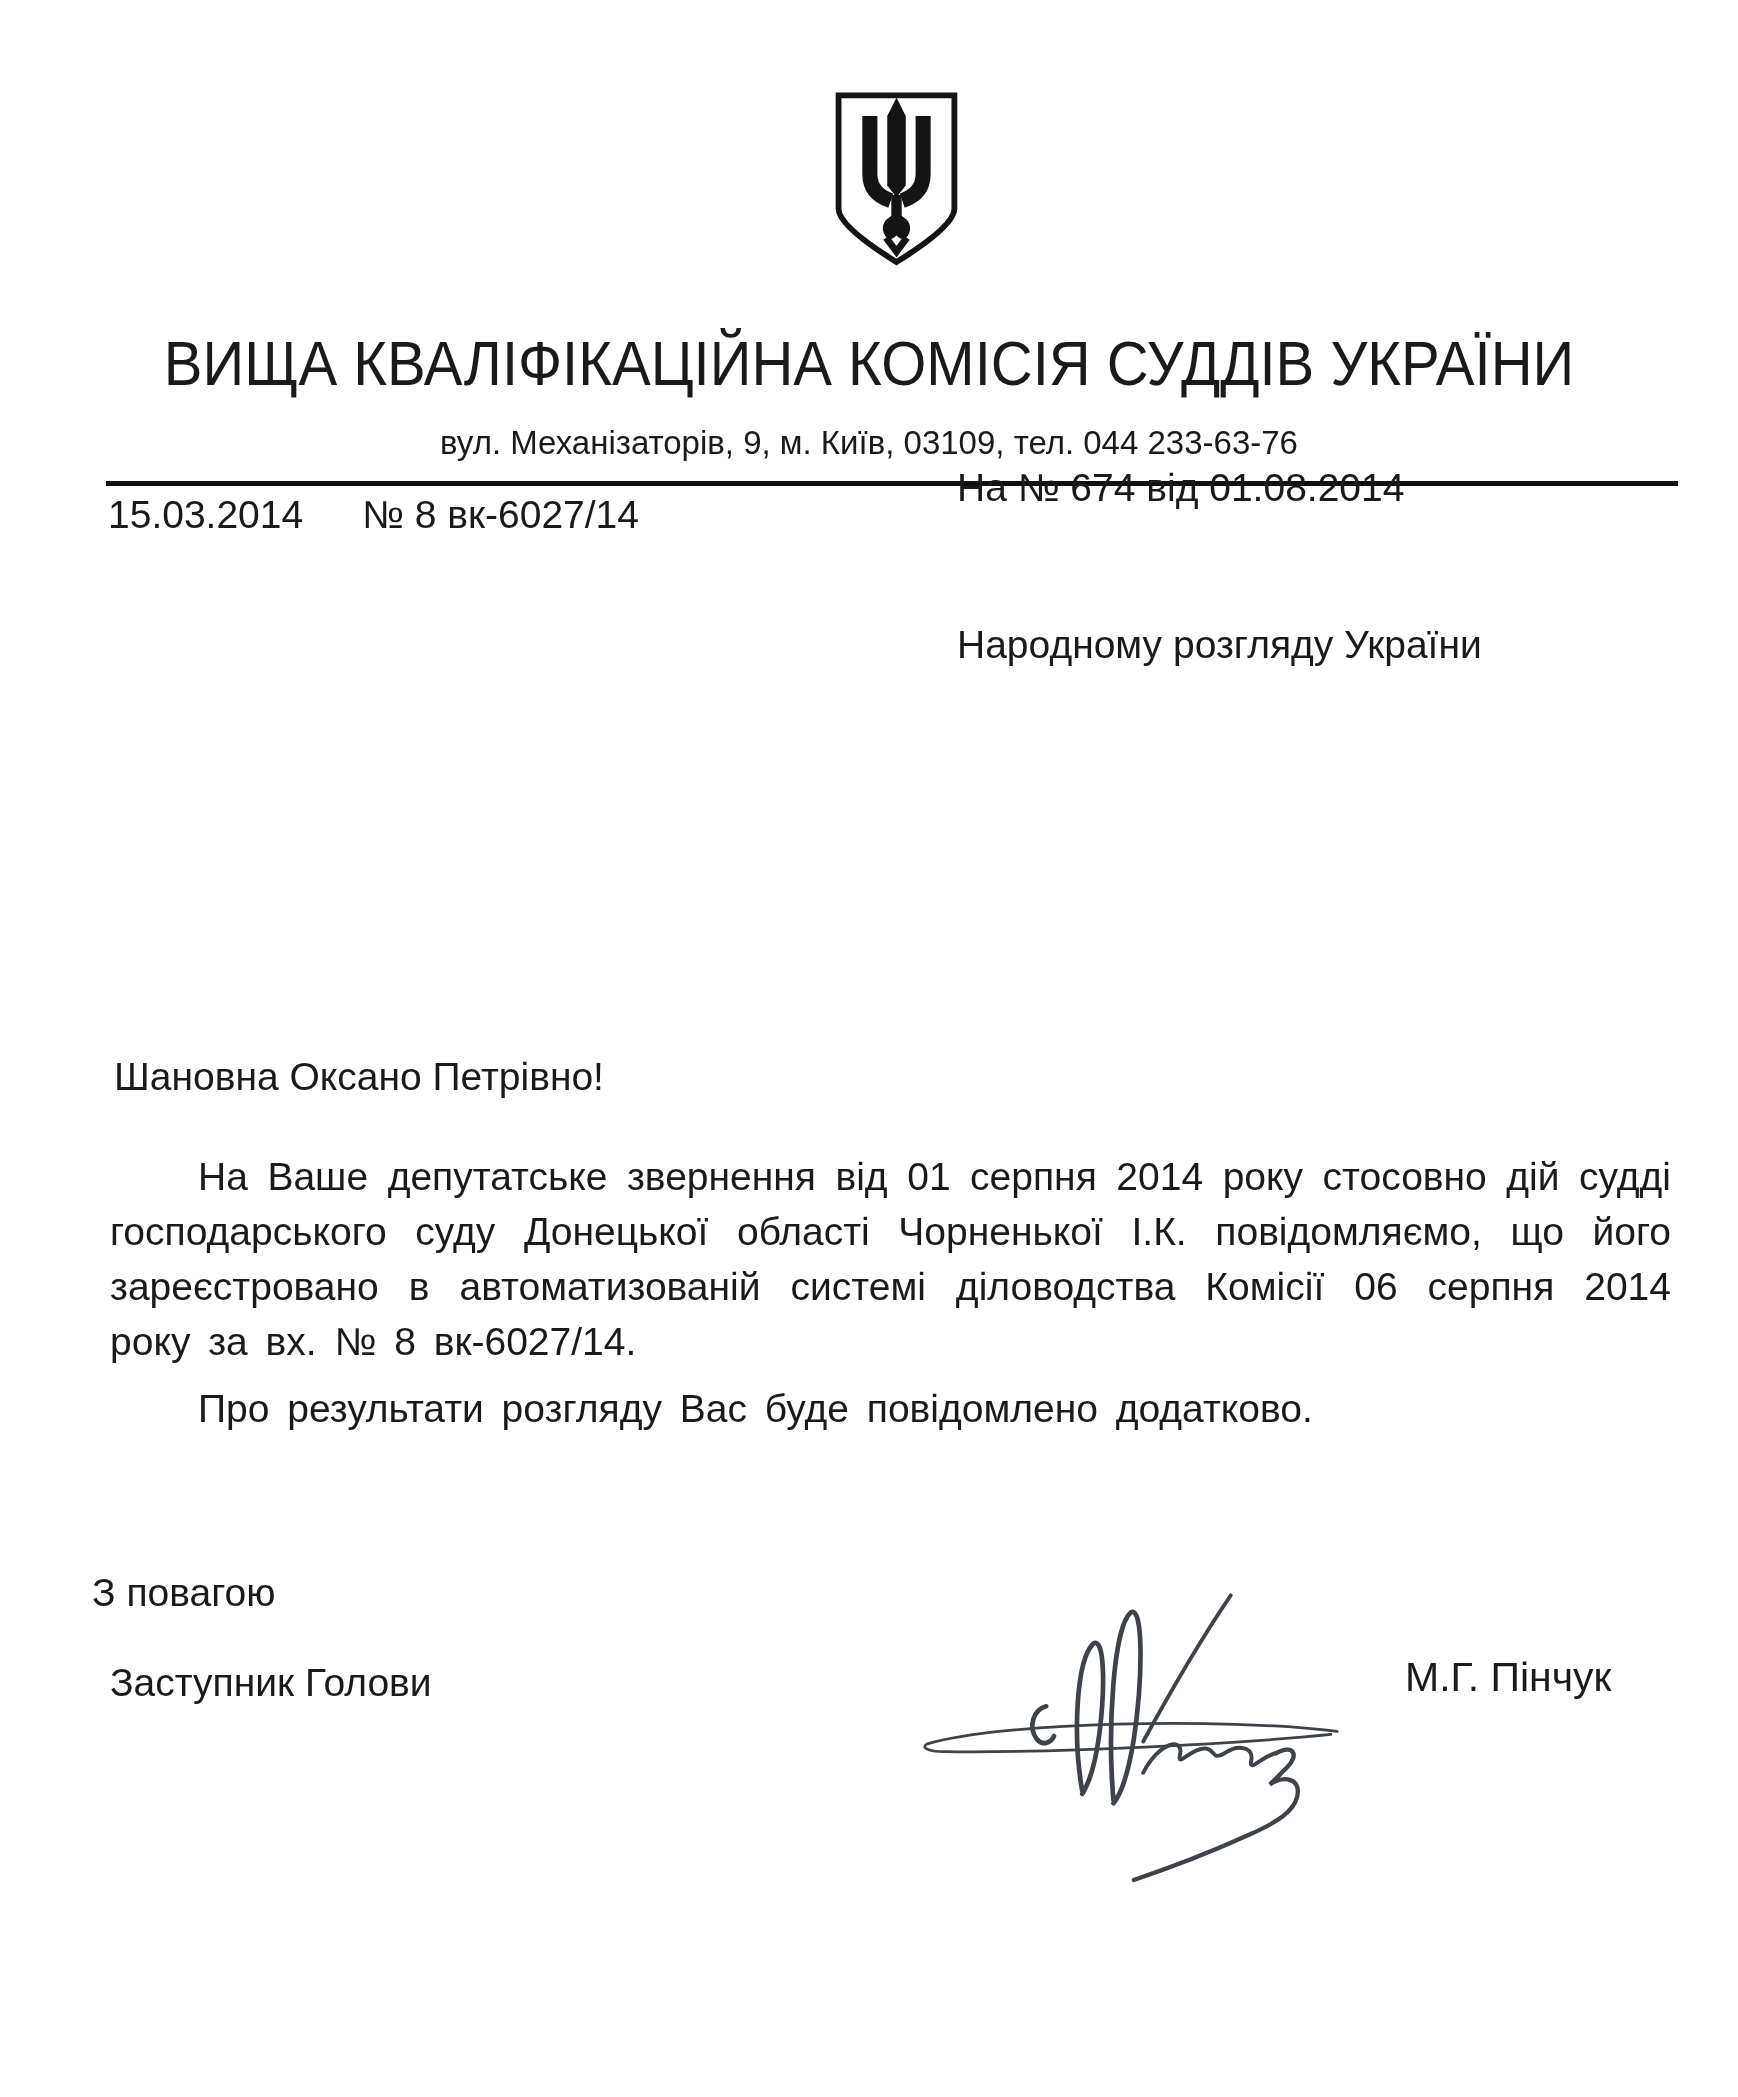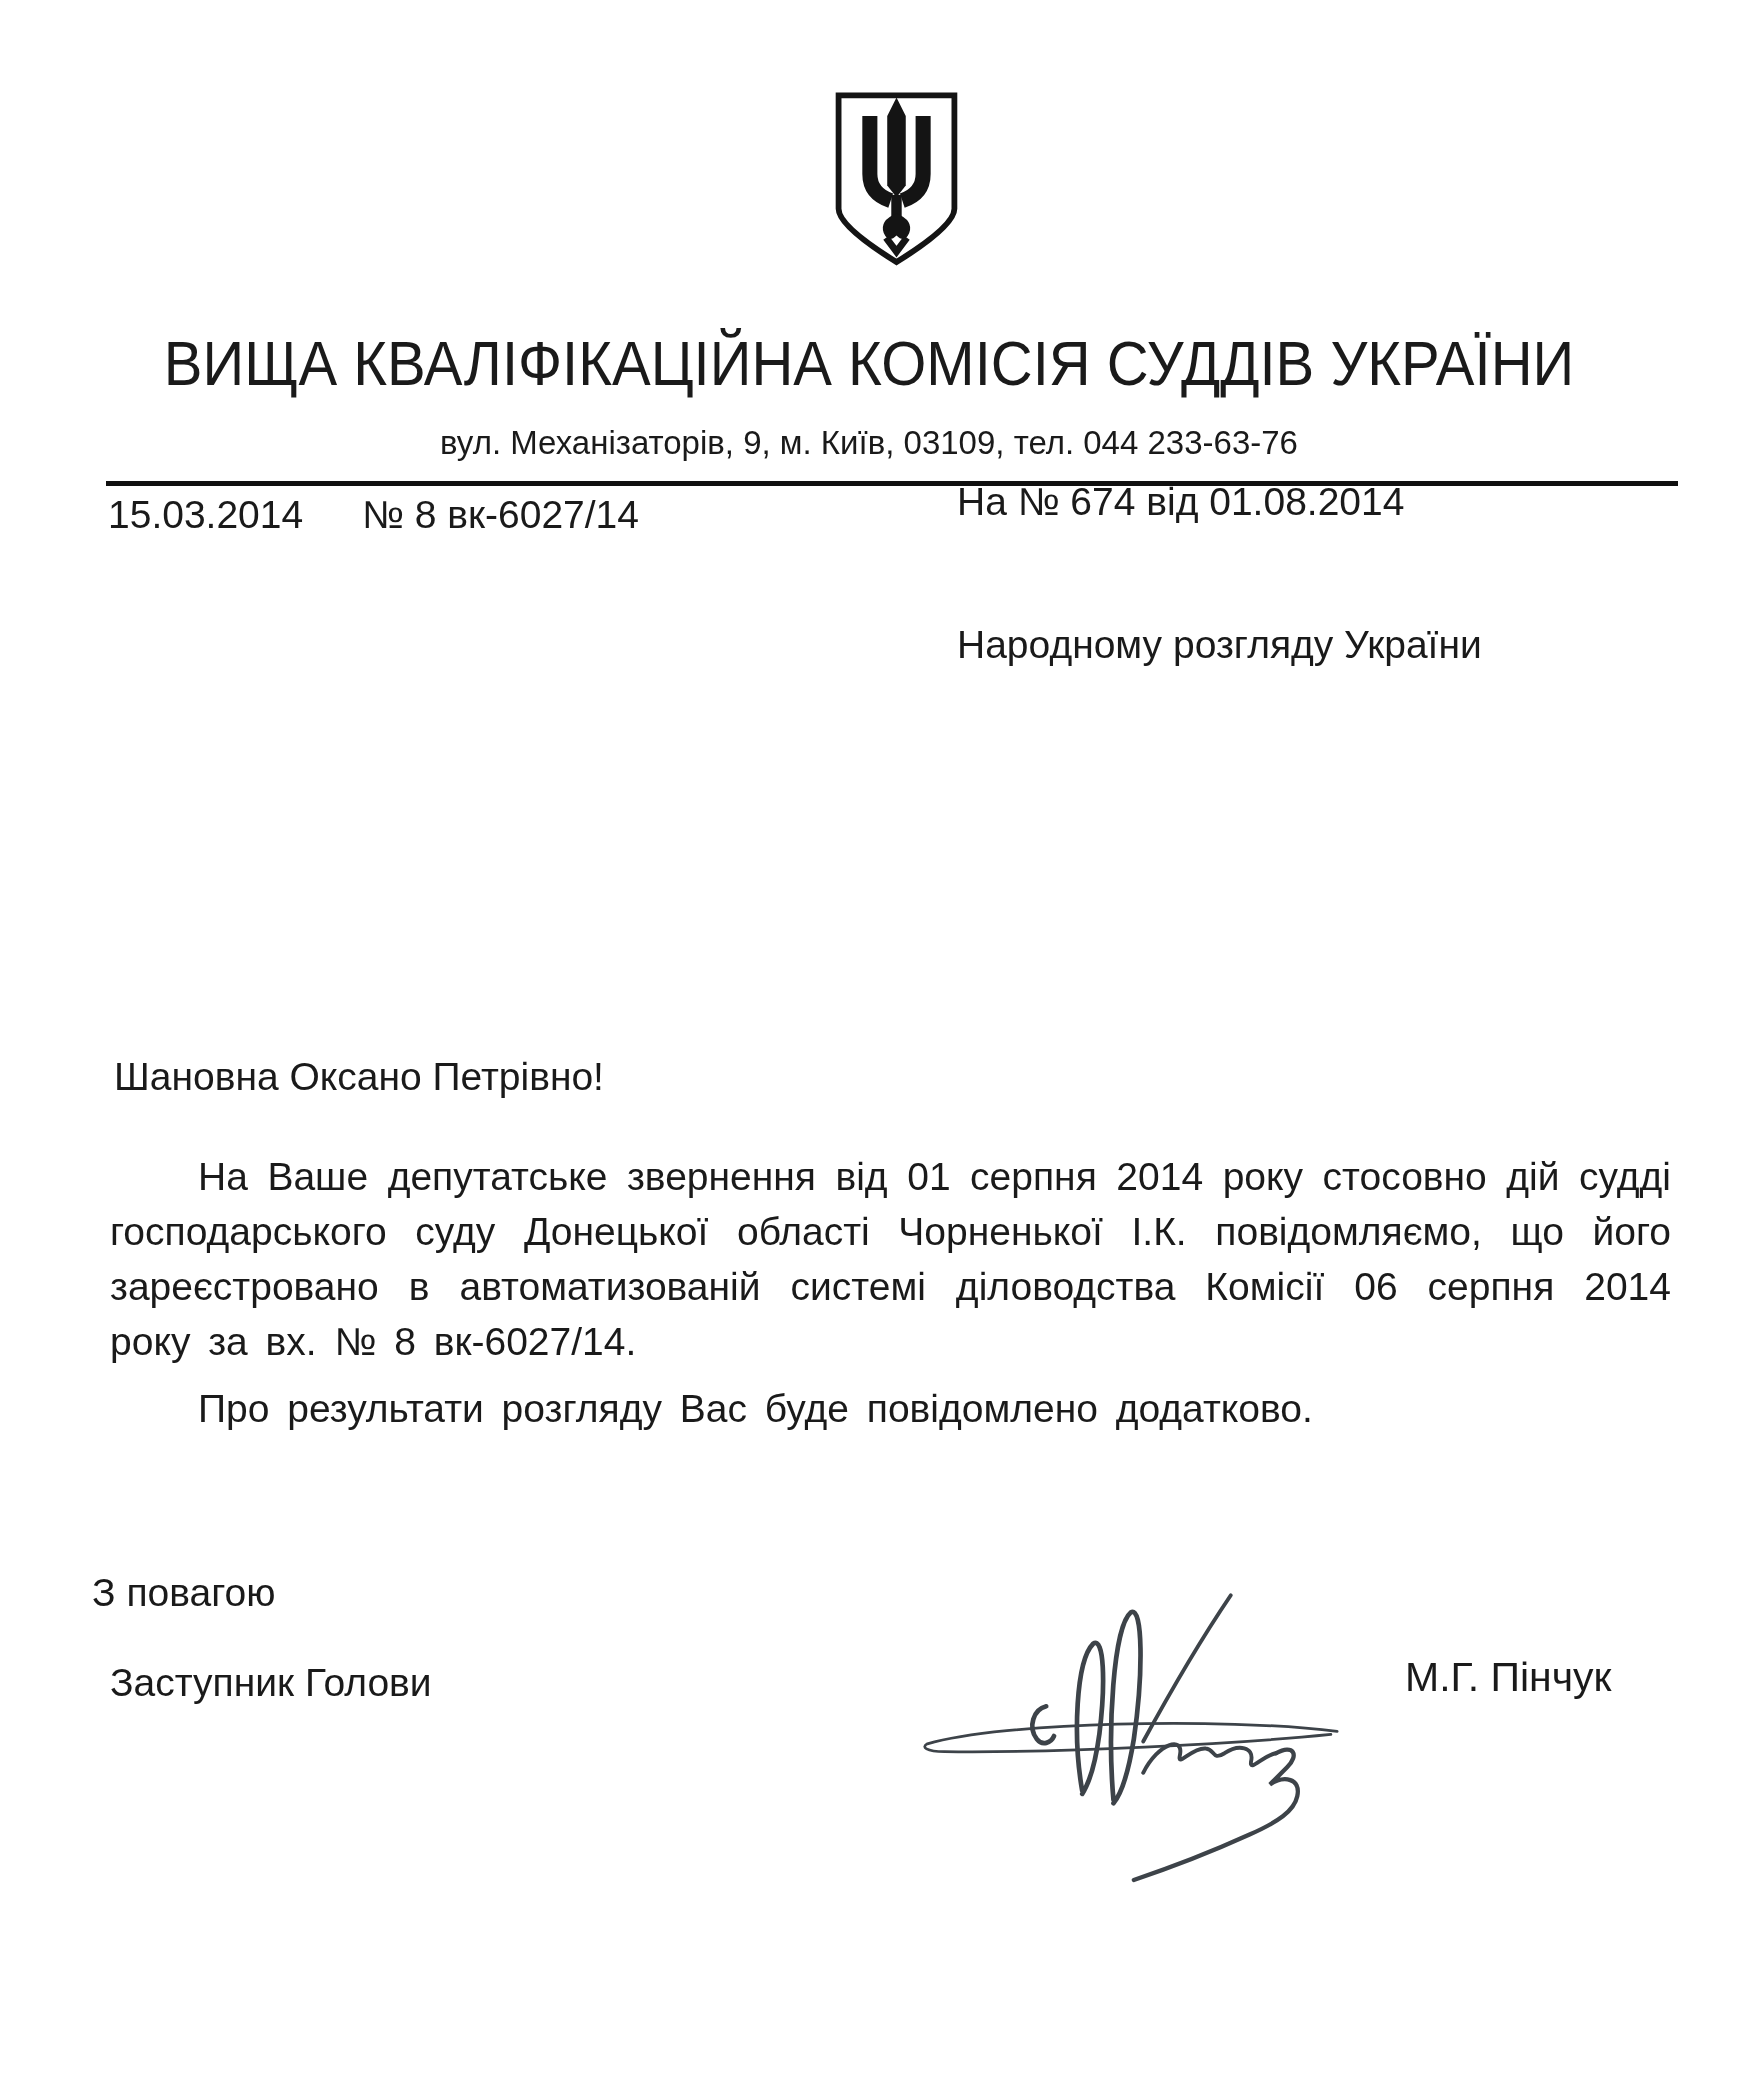--- a/index.html
+++ b/index.html
@@ -20,21 +20,21 @@
   .org-address{
     position:absolute;left:47px;top:424px;width:1644px;
     text-align:center;font-size:33px;white-space:nowrap;
   }
   .rule{
     position:absolute;left:106px;top:481px;width:1572px;height:0;
     border-top:5.5px solid #101010;
   }
   .ref-left{position:absolute;left:108px;top:493px;font-size:39px;white-space:nowrap;}
   .ref-left .num{margin-left:48px;}
-  .ref-right{position:absolute;left:957px;top:480px;font-size:39px;white-space:nowrap;text-align:right;}
+  .ref-right{position:absolute;left:957px;top:466px;font-size:39px;white-space:nowrap;text-align:right;}
   .recipient{position:absolute;left:957px;top:615px;font-size:39px;line-height:60px;}
   .salutation{
     position:absolute;left:114px;top:1055px;width:1554px;
     text-align:left;font-size:39px;
   }
   .body-text{
     position:absolute;left:110px;top:1149px;width:1561px;
     font-size:39px;line-height:55px;text-align:justify;word-spacing:7px;
   }
   .body-text p{margin:0;text-indent:88px;}

